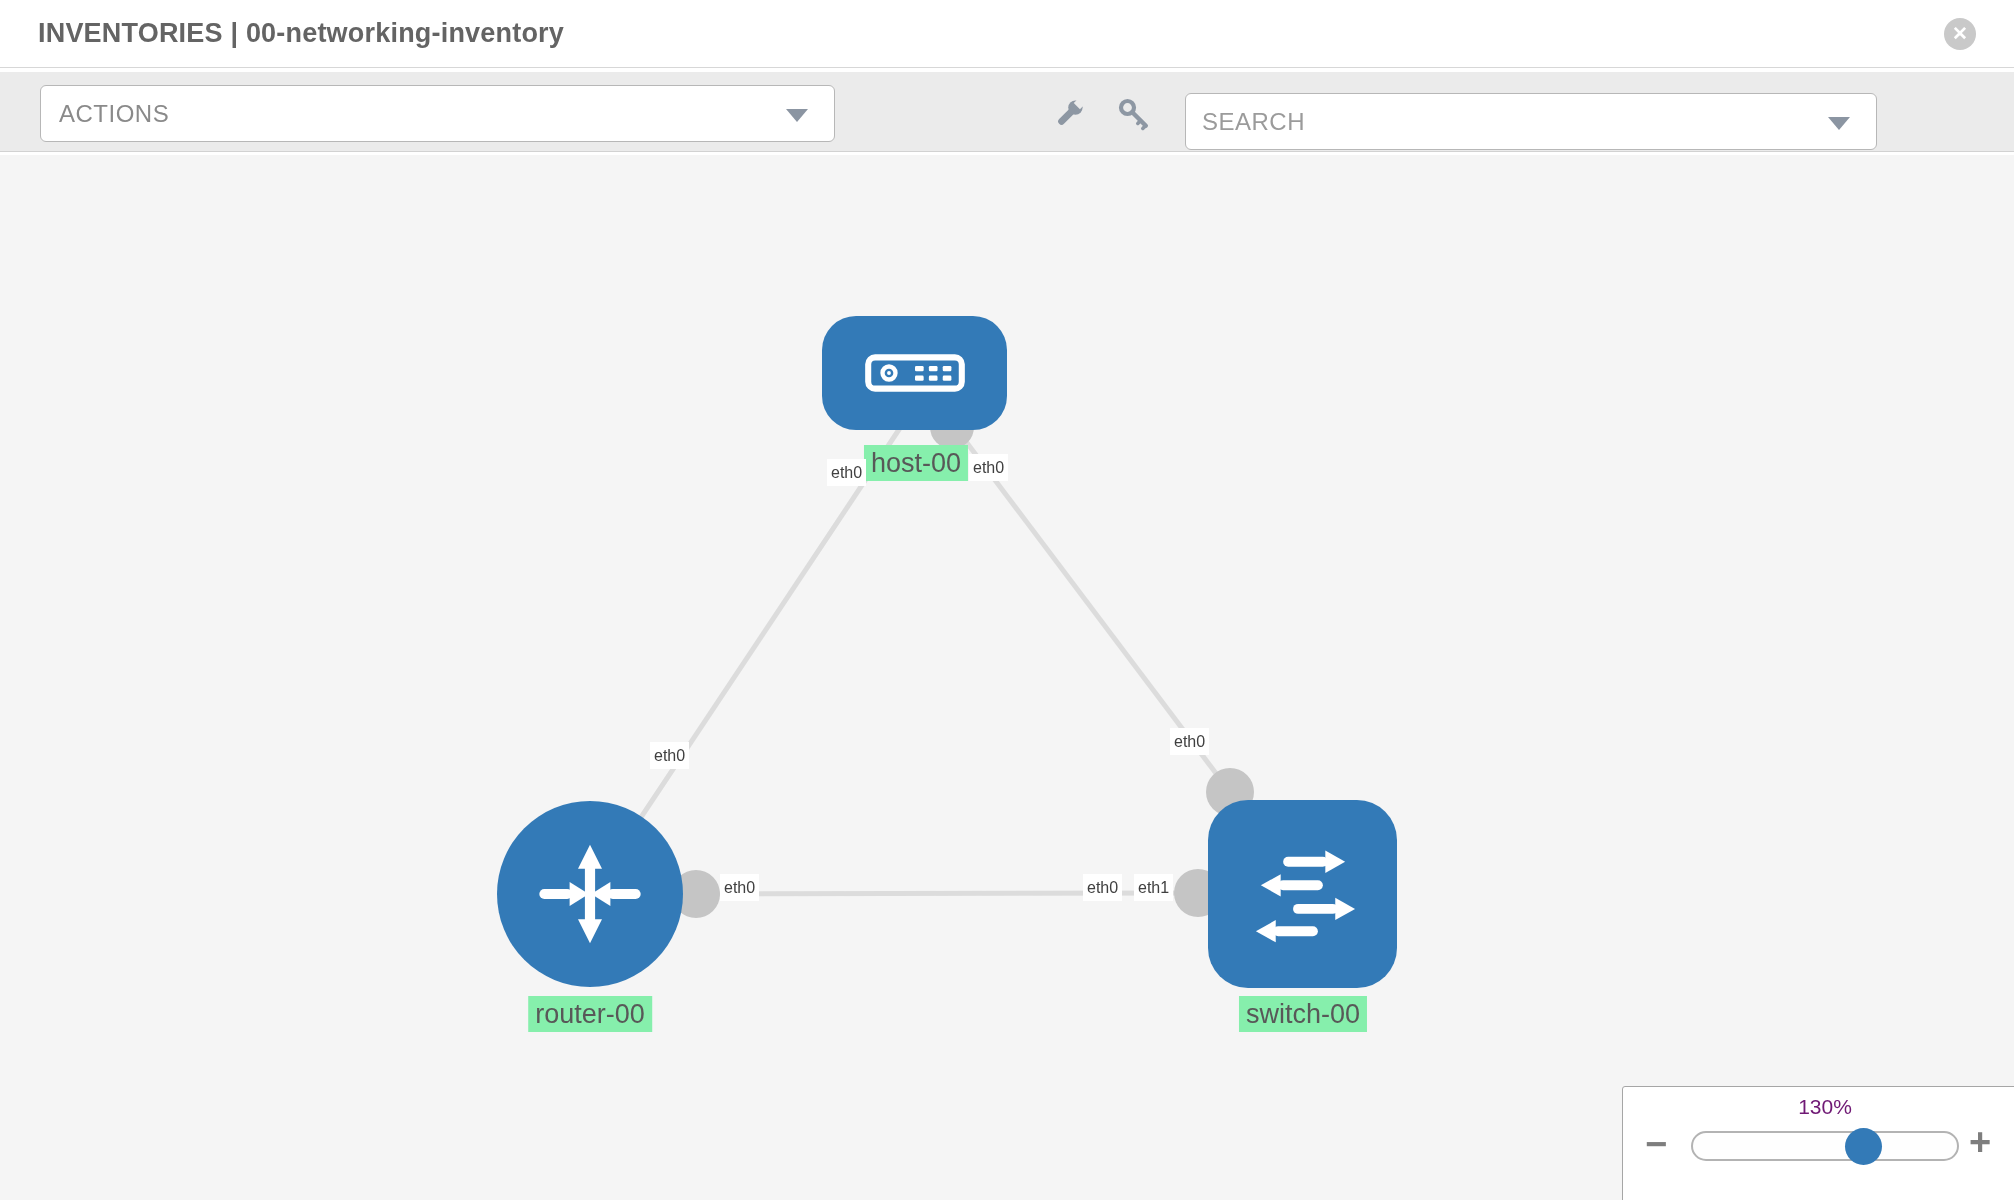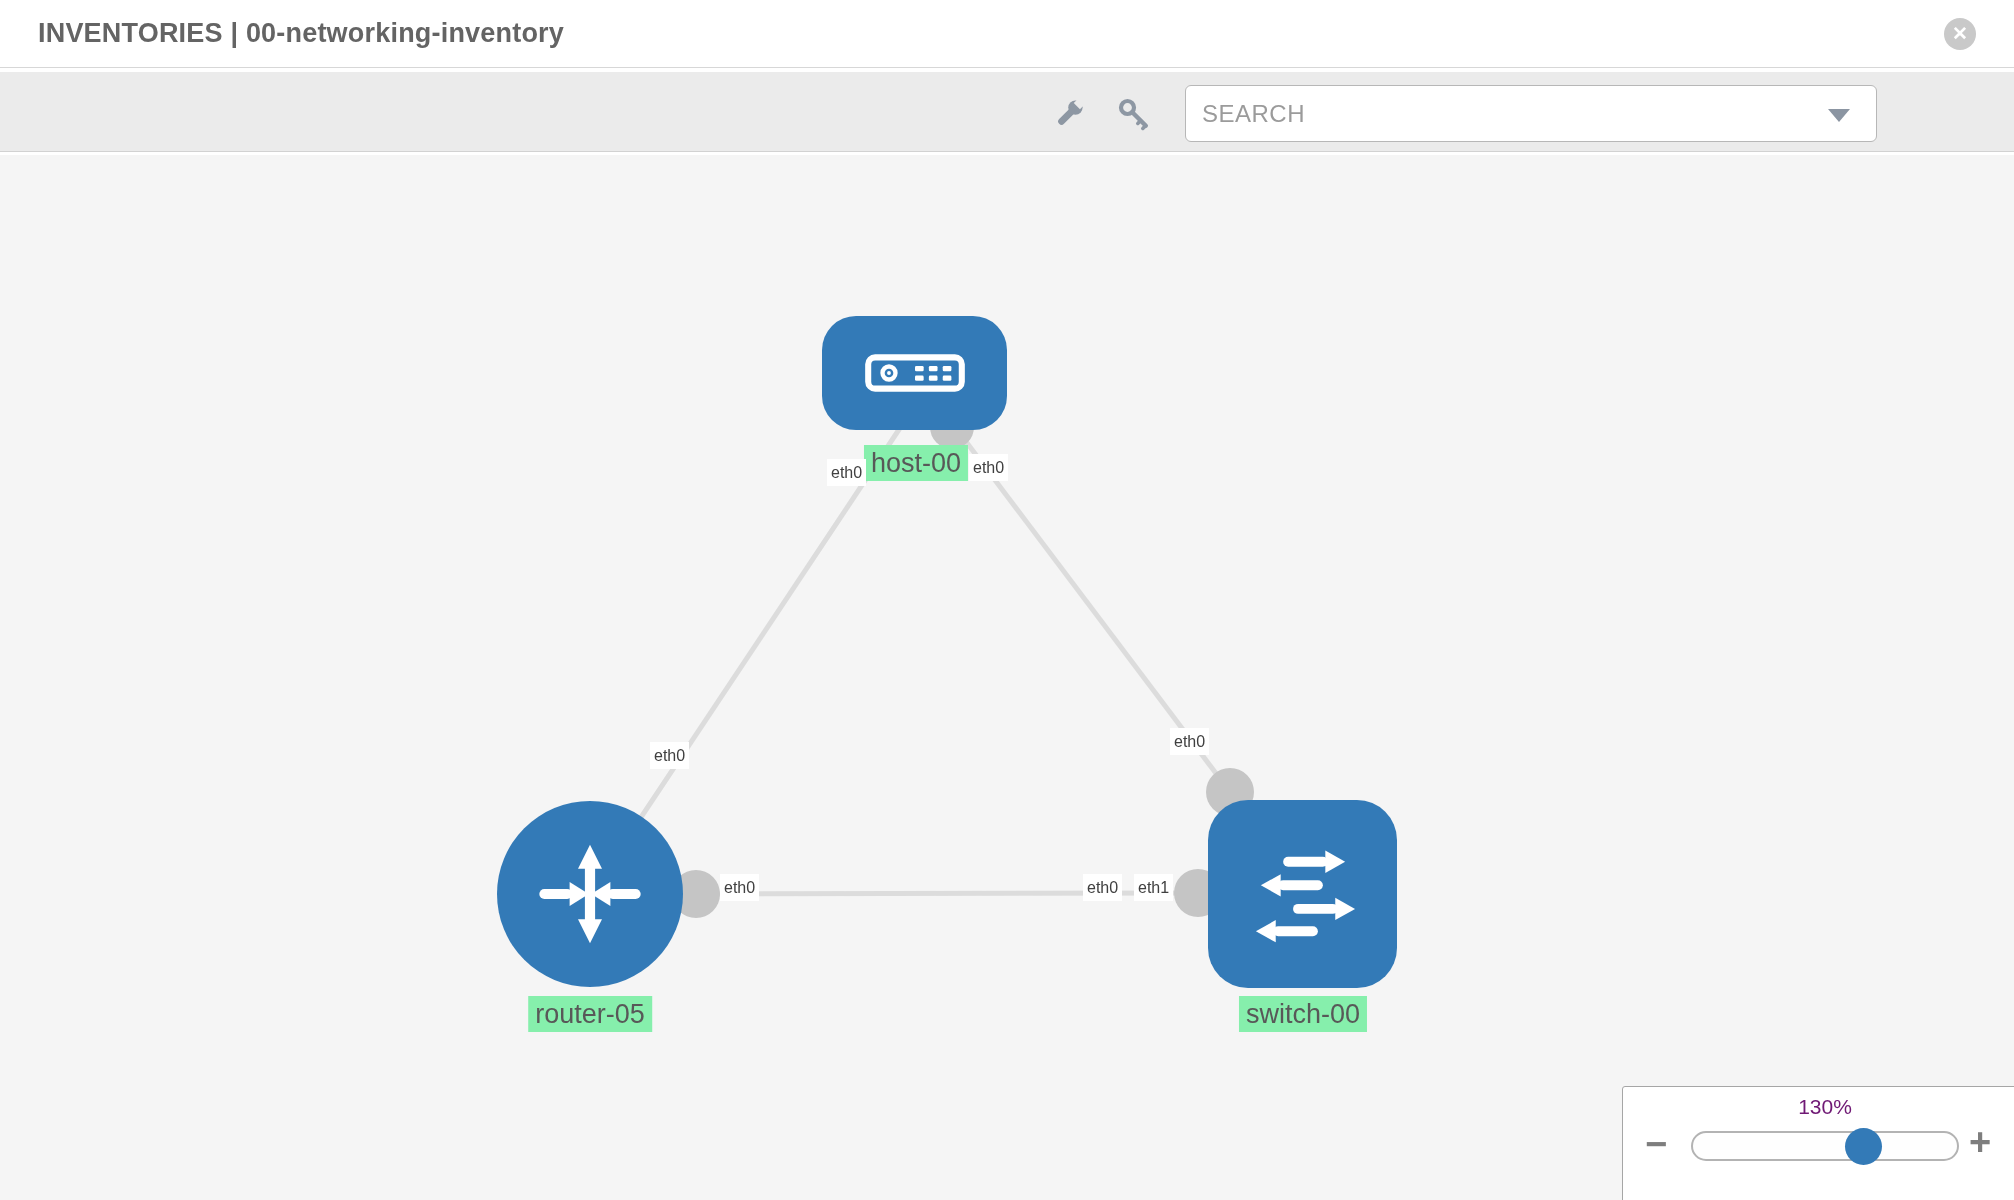--- a/index.html
+++ b/index.html
@@ -14,21 +14,21 @@
   .close-btn { position:absolute; left:1944px; top:18px; width:32px; height:32px;
     border-radius:50%; background:#c9c9c9; cursor:pointer; text-align:center; }
   .close-btn span { color:#ffffff; font-size:19px; font-weight:700; line-height:32px; }
 
   
   .toolbar { position:absolute; left:0; top:72px; width:2014px; height:80px;
     background:#ebebeb; border-bottom:1px solid #d2d2d2; }
   .select-box { position:absolute; top:13px; height:57px; background:#ffffff;
     border:1px solid #b7b7b7; border-radius:6px; }
   .actions-box { left:40px; width:795px; }
-  .search-box { left:1185px; width:692px; }
+  .search-box { left:1185px; width:692px;margin-top:8px; }
   .select-label { position:absolute; left:18px; top:0; line-height:55px;
     font-size:24px; color:#8a8a8a; letter-spacing:.5px; }
   .caret { position:absolute; right:26px; top:23px; width:0; height:0;
     border-left:11px solid transparent; border-right:11px solid transparent;
     border-top:13px solid #8b95a2; }
   .search-input { position:absolute; left:0; top:0; width:100%; height:100%;
     border:none; outline:none; background:transparent; padding-left:16px;
     font-size:24px; color:#777; font-family:"Liberation Sans",sans-serif; }
   .search-input::placeholder { color:#9b9b9b; letter-spacing:.5px; }
   .tool-icon-btn { position:absolute; top:23px; width:40px; height:40px; cursor:pointer; }
@@ -69,20 +69,24 @@
 <body>
 
 <div class="header">
   <div class="page-title">INVENTORIES | 00-networking-inventory</div>
   <div class="close-btn">
     <span>✕</span>
   </div>
 </div>
 
 <div class="toolbar">
+  <div class="select-box actions-box">
+    <span class="select-label">ACTIONS</span>
+    <span class="caret"></span>
+  </div>
 
   <div class="tool-icon-btn wrench-btn">
     <svg width="40" height="40" viewBox="0 0 40 40">
       <g transform="rotate(45 20 20)">
         <circle cx="20" cy="9.5" r="7.2" fill="#8d97a3"></circle>
         <rect x="15.6" y="-0.5" width="8.8" height="8" fill="#ebebeb"></rect>
         <rect x="16.6" y="12.5" width="6.8" height="20" rx="3.4" fill="#8d97a3"></rect>
       </g>
     </svg>
   </div>
@@ -152,21 +156,21 @@
         <polygon points="32,34 32,52 16,43" stroke="none"></polygon>
         <line x1="46" y1="62" x2="74" y2="62"></line>
         <polygon points="76,53 76,71 92,62" stroke="none"></polygon>
         <line x1="58" y1="80" x2="30" y2="80"></line>
         <polygon points="28,71 28,89 12,80" stroke="none"></polygon>
       </g>
     </svg>
   </div>
 
   <div class="node-lbl" style="left:916px; top:290px;">host-00</div>
-  <div class="node-lbl" style="left:590px; top:841px;">router-05</div>
+  <div class="node-lbl" style="left:590px; top:841px;">router-00</div>
   <div class="node-lbl" style="left:1303px; top:841px;">switch-00</div>
 
   <div class="lbl" style="left:827px;  top:304px;">eth0</div>
   <div class="lbl" style="left:969px;  top:299px;">eth0</div>
   <div class="lbl" style="left:650px;  top:587px;">eth0</div>
   <div class="lbl" style="left:1170px; top:573px;">eth0</div>
   <div class="lbl" style="left:720px;  top:719px;">eth0</div>
   <div class="lbl" style="left:1083px; top:719px;">eth0</div>
   <div class="lbl lbl-front" style="left:1134px; top:719px;">eth1</div>
 

